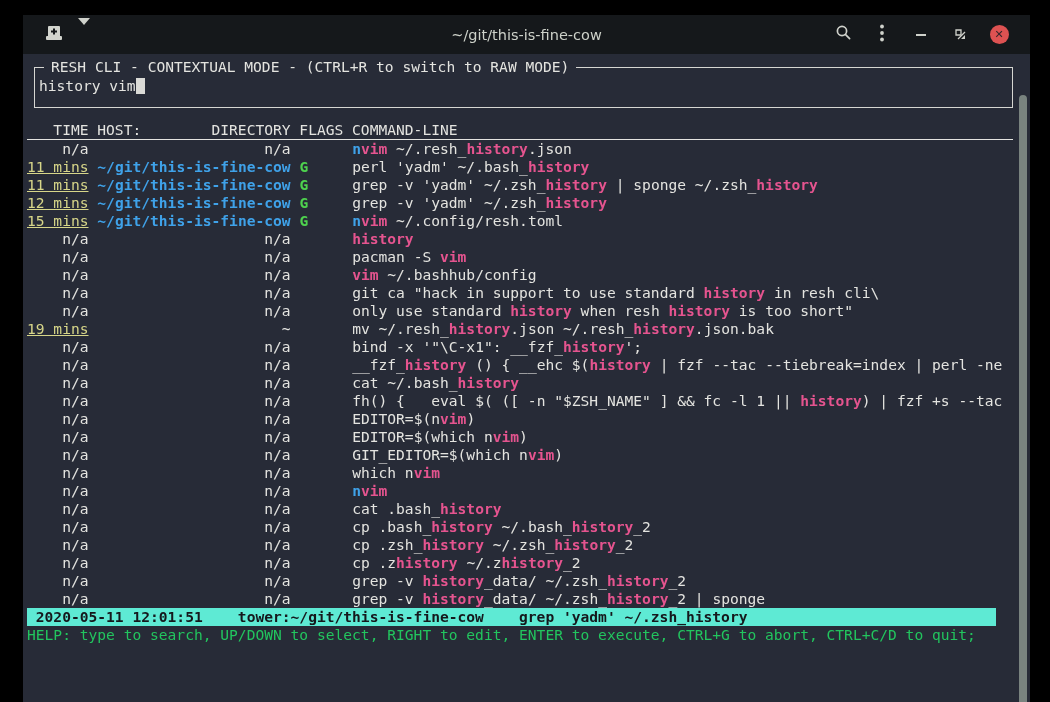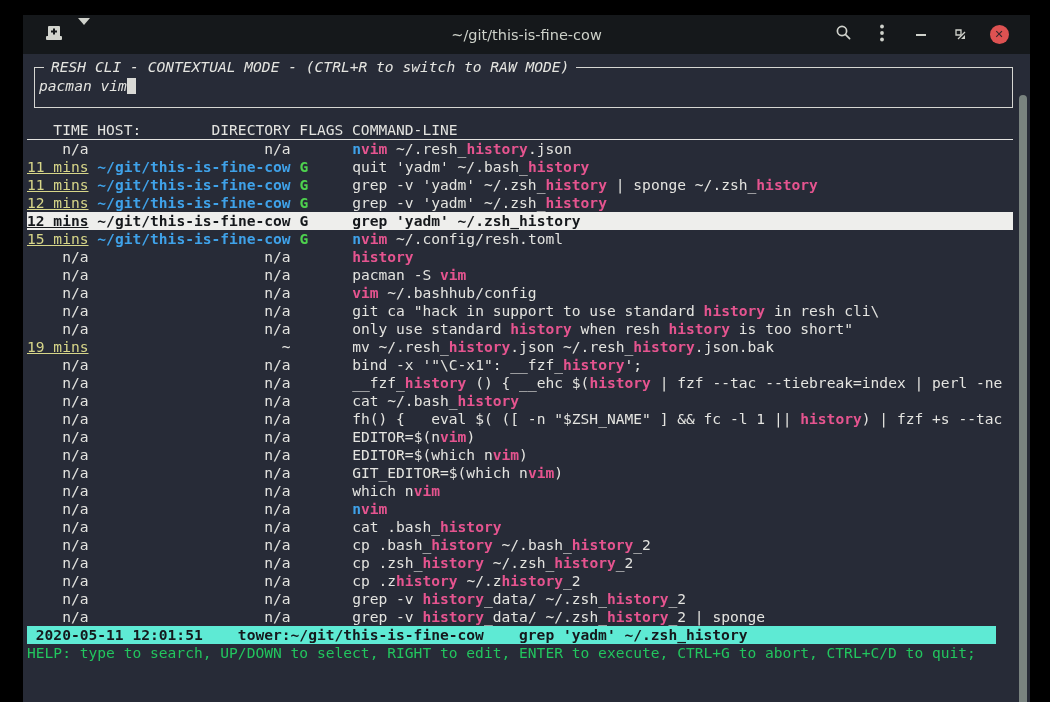--- a/index.html
+++ b/index.html
@@ -40,21 +40,21 @@
   .term {
     position:absolute; top:39px; left:0; right:0; bottom:0;
     font-size:14.6px; line-height:18px; color:#e4e4e0;
     padding:0 0 0 4px; overflow:hidden;
   }
   .scrollbar-track { position:absolute; top:41px; bottom:2px; right:3px; width:8px; }
   .scrollbar-thumb { position:absolute; top:0; bottom:0; width:8px; background:#79837f; border-radius:4px; }
   
   .search-box {
     position:relative; margin:13px 17px 0 7px;
-    border:1px solid #d6d6d2; height:41px; padding:9px 0 0 4px;font-style:italic;
+    border:1px solid #d6d6d2; height:41px; padding:9px 0 0 4px;
   }
   .search-box-title {
     position:absolute; top:-10px; left:9px; background:#272b37; padding:0 7px;
     white-space:pre;
   }
   .search-line { display:flex; align-items:center; white-space:pre; }
   .cursor-block { display:inline-block; width:9px; height:16px; background:#dadad6; margin-left:0px; }
   
   .tbl { margin-top:13px; margin-right:17px; }
   .tbl-header {
@@ -132,32 +132,31 @@
         <span class="close-btn">✕</span>
       </div>
     </div>
   </div>
 
   <div class="term">
 
     <div class="search-box">
       <div class="search-box-title">RESH CLI - CONTEXTUAL MODE - (CTRL+R to switch to RAW MODE)</div>
       <div class="search-line">
-        <span>pacman vim</span><span class="cursor-block"></span>
+        <span>history vim</span><span class="cursor-block"></span>
       </div>
     </div>
 
     <div class="tbl">
       <div class="tbl-header">   TIME HOST:        DIRECTORY FLAGS COMMAND-LINE</div>
       <div class="rows" id="history-rows">
           <div class="row"><span class="c-def">    n/a</span><span class="c-def"> </span><span class="c-def">                   n/a</span><span class="c-def"> </span><span class="c-g">     </span><span class="c-def"> </span><span class="c-b">n</span><span class="c-m">vim</span><span class="c-def"> ~/.resh_</span><span class="c-m">history</span><span class="c-def">.json</span></div>
-          <div class="row"><span class="c-y">11 mins</span><span class="c-def"> </span><span class="c-b">~/git/this-is-fine-cow</span><span class="c-def"> </span><span class="c-g">G    </span><span class="c-def"> </span><span class="c-def">quit 'yadm' ~/.bash_</span><span class="c-m">history</span></div>
+          <div class="row"><span class="c-y">11 mins</span><span class="c-def"> </span><span class="c-b">~/git/this-is-fine-cow</span><span class="c-def"> </span><span class="c-g">G    </span><span class="c-def"> </span><span class="c-def">perl 'yadm' ~/.bash_</span><span class="c-m">history</span></div>
           <div class="row"><span class="c-y">11 mins</span><span class="c-def"> </span><span class="c-b">~/git/this-is-fine-cow</span><span class="c-def"> </span><span class="c-g">G    </span><span class="c-def"> </span><span class="c-def">grep -v 'yadm' ~/.zsh_</span><span class="c-m">history</span><span class="c-def"> | sponge ~/.zsh_</span><span class="c-m">history</span></div>
           <div class="row"><span class="c-y">12 mins</span><span class="c-def"> </span><span class="c-b">~/git/this-is-fine-cow</span><span class="c-def"> </span><span class="c-g">G    </span><span class="c-def"> </span><span class="c-def">grep -v 'yadm' ~/.zsh_</span><span class="c-m">history</span></div>
-          <div class="row selected"><span class="c-y">12 mins</span><span class="c-def"> </span><span class="c-b">~/git/this-is-fine-cow</span><span class="c-def"> </span><span class="c-g">G    </span><span class="c-def"> </span><span class="c-def">grep 'yadm' ~/.zsh_history</span></div>
           <div class="row"><span class="c-y">15 mins</span><span class="c-def"> </span><span class="c-b">~/git/this-is-fine-cow</span><span class="c-def"> </span><span class="c-g">G    </span><span class="c-def"> </span><span class="c-b">n</span><span class="c-m">vim</span><span class="c-def"> ~/.config/resh.toml</span></div>
           <div class="row"><span class="c-def">    n/a</span><span class="c-def"> </span><span class="c-def">                   n/a</span><span class="c-def"> </span><span class="c-g">     </span><span class="c-def"> </span><span class="c-m">history</span></div>
           <div class="row"><span class="c-def">    n/a</span><span class="c-def"> </span><span class="c-def">                   n/a</span><span class="c-def"> </span><span class="c-g">     </span><span class="c-def"> </span><span class="c-def">pacman -S </span><span class="c-m">vim</span></div>
           <div class="row"><span class="c-def">    n/a</span><span class="c-def"> </span><span class="c-def">                   n/a</span><span class="c-def"> </span><span class="c-g">     </span><span class="c-def"> </span><span class="c-m">vim</span><span class="c-def"> ~/.bashhub/config</span></div>
           <div class="row"><span class="c-def">    n/a</span><span class="c-def"> </span><span class="c-def">                   n/a</span><span class="c-def"> </span><span class="c-g">     </span><span class="c-def"> </span><span class="c-def">git ca "hack in support to use standard </span><span class="c-m">history</span><span class="c-def"> in resh cli\</span></div>
           <div class="row"><span class="c-def">    n/a</span><span class="c-def"> </span><span class="c-def">                   n/a</span><span class="c-def"> </span><span class="c-g">     </span><span class="c-def"> </span><span class="c-def">only use standard </span><span class="c-m">history</span><span class="c-def"> when resh </span><span class="c-m">history</span><span class="c-def"> is too short"</span></div>
           <div class="row"><span class="c-y">19 mins</span><span class="c-def"> </span><span class="c-def">                     ~</span><span class="c-def"> </span><span class="c-g">     </span><span class="c-def"> </span><span class="c-def">mv ~/.resh_</span><span class="c-m">history</span><span class="c-def">.json ~/.resh_</span><span class="c-m">history</span><span class="c-def">.json.bak</span></div>
           <div class="row"><span class="c-def">    n/a</span><span class="c-def"> </span><span class="c-def">                   n/a</span><span class="c-def"> </span><span class="c-g">     </span><span class="c-def"> </span><span class="c-def">bind -x '"\C-x1": __fzf_</span><span class="c-m">history</span><span class="c-def">';</span></div>
           <div class="row"><span class="c-def">    n/a</span><span class="c-def"> </span><span class="c-def">                   n/a</span><span class="c-def"> </span><span class="c-g">     </span><span class="c-def"> </span><span class="c-def">__fzf_</span><span class="c-m">history</span><span class="c-def"> () { __ehc $(</span><span class="c-m">history</span><span class="c-def"> | fzf --tac --tiebreak=index | perl -ne</span></div>
           <div class="row"><span class="c-def">    n/a</span><span class="c-def"> </span><span class="c-def">                   n/a</span><span class="c-def"> </span><span class="c-g">     </span><span class="c-def"> </span><span class="c-def">cat ~/.bash_</span><span class="c-m">history</span></div>

